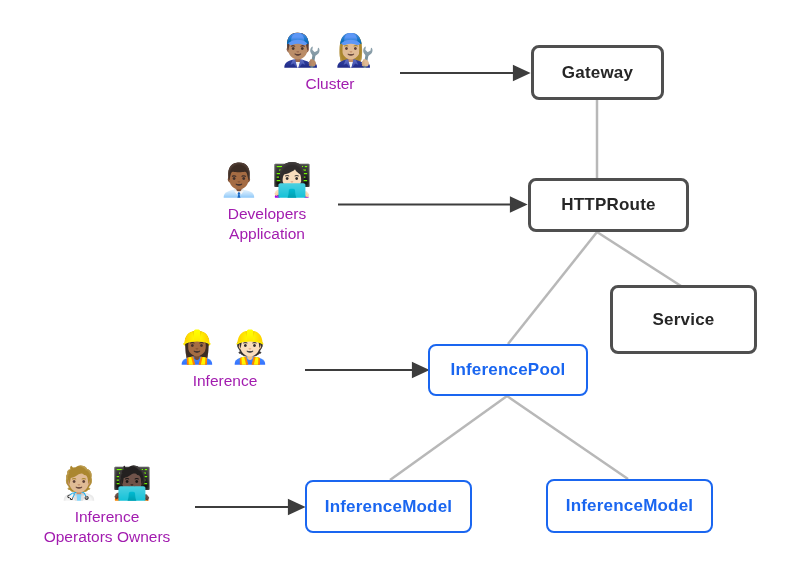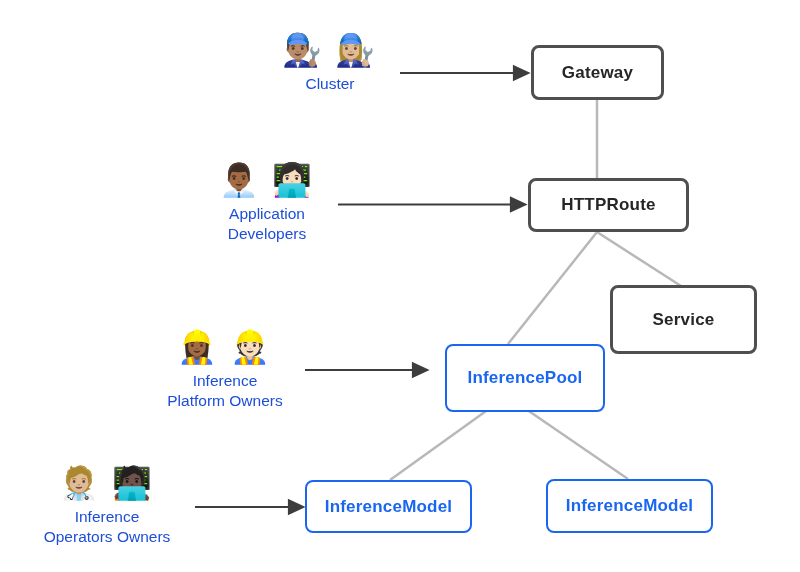--- a/index.html
+++ b/index.html
@@ -47,21 +47,21 @@
   .actor .emoji {
     font-size: 32px;
     line-height: 1.2;
     margin-bottom: 5px;
     letter-spacing: 2px;
     white-space: nowrap;
   }
   .actor .label {
     font-size: 15.5px;
     line-height: 20px;
-    color: #1d4ed8;
+    color: #a21caf;
   }
 </style>
 </head>
 <body>
 
 <div class="canvas">
 
   <svg class="edges-svg" viewBox="0 0 800 572">
 
     <g stroke="#b8b8b8" stroke-width="2.5" fill="none">
@@ -95,46 +95,45 @@
   <div class="actor" style="left:230px; top:31px;">
     <div class="emoji">👨🏽‍🔧 👩🏼‍🔧</div>
     <div class="label">
       <div>Cluster</div>
     </div>
   </div>
 
   <div class="actor" style="left:167px; top:161px;">
     <div class="emoji">👨🏾‍💼 👩🏻‍💻</div>
     <div class="label">
+      <div>Developers</div>
       <div>Application</div>
-      <div>Developers</div>
     </div>
   </div>
 
   <div class="actor" style="left:125px; top:328px;">
     <div class="emoji">👷🏾‍♀️ 👷🏻</div>
     <div class="label">
       <div>Inference</div>
-      <div>Platform Owners</div>
     </div>
   </div>
 
   <div class="actor" style="left:7px; top:464px;">
     <div class="emoji">🧑🏼‍⚕️ 🧑🏿‍💻</div>
     <div class="label">
       <div>Inference</div>
       <div>Operators Owners</div>
     </div>
   </div>
 
   <div class="node dark" style="left:531px; top:45px;  width:133px; height:55px;">Gateway</div>
 
   <div class="node dark" style="left:528px; top:178px; width:161px; height:54px;">HTTPRoute</div>
 
   <div class="node dark" style="left:610px; top:285px; width:147px; height:69px;">Service</div>
 
-  <div class="node blue" style="left:428px; top:344px; width:160px; height:68px;margin-left:17px;">InferencePool</div>
+  <div class="node blue" style="left:428px; top:344px; width:160px; height:52px;">InferencePool</div>
 
   <div class="node blue" style="left:305px; top:480px; width:167px; height:53px;">InferenceModel</div>
 
   <div class="node blue" style="left:546px; top:479px; width:167px; height:54px;">InferenceModel</div>
 
 </div>
 
 </body></html>

